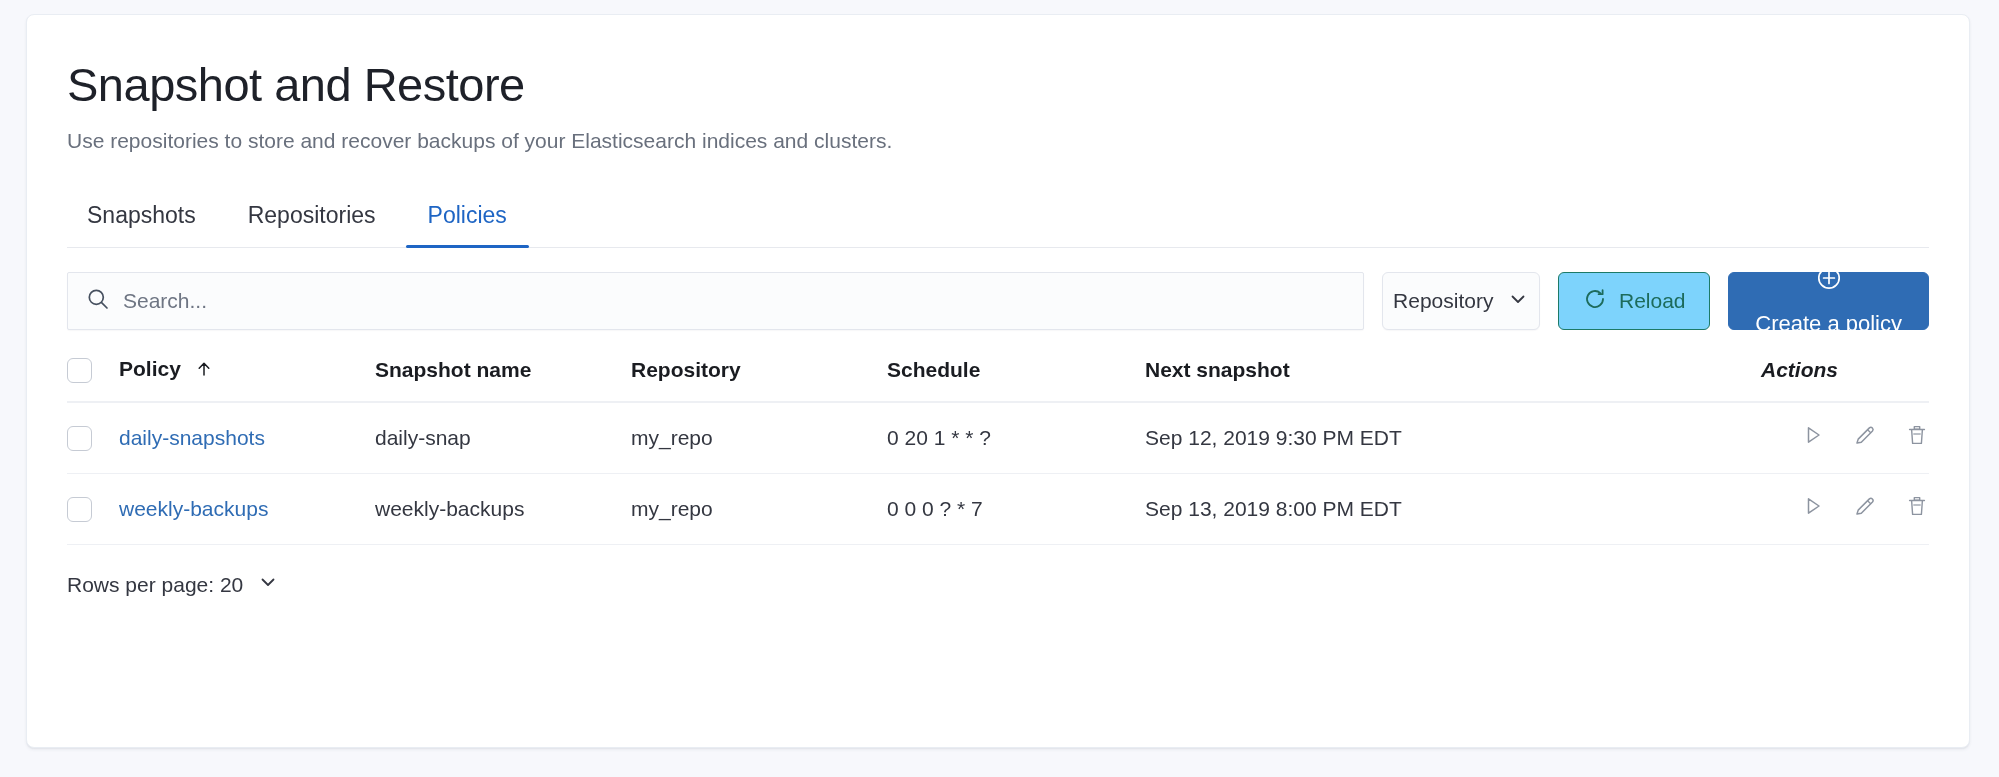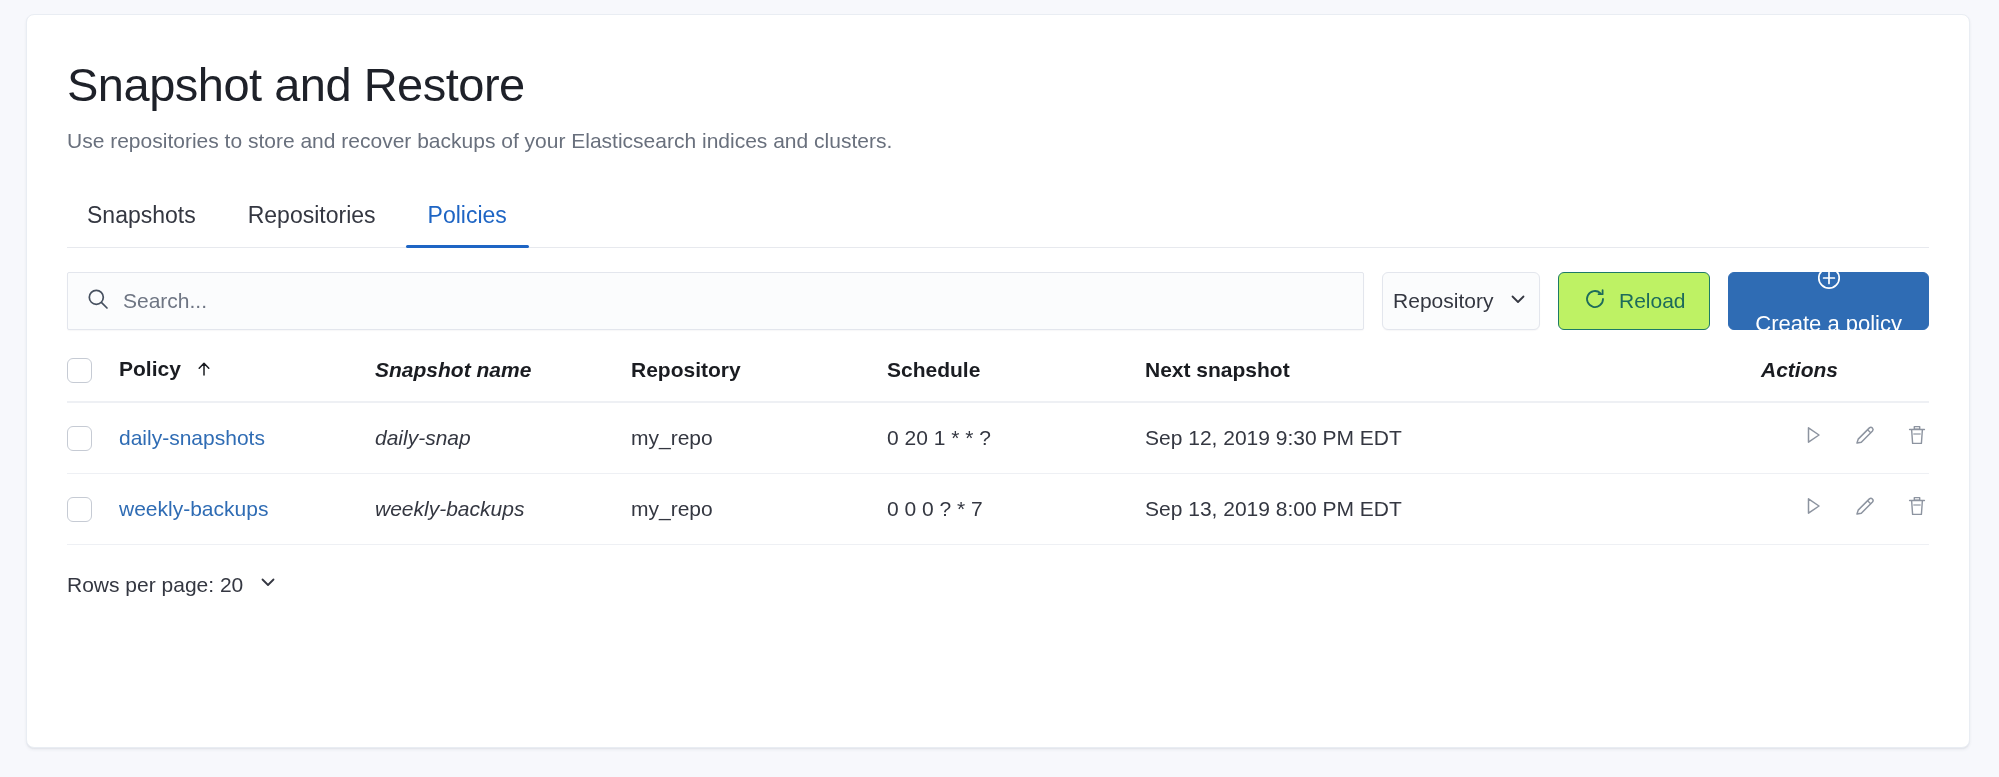--- a/index.html
+++ b/index.html
@@ -148,21 +148,21 @@
     gap: 14px;
     font-size: 21px;
     color: #343741;
     cursor: pointer;
     box-sizing: border-box;
     box-shadow: 0 1px 1px rgba(65,78,101,0.04);
   }
 
   .reload-btn {
     width: 152px;
-    background: #bef264;
+    background: #7dd3fc;
     border: 1px solid #1d7a67;
     border-radius: 6px;
     display: flex;
     align-items: center;
     justify-content: center;
     gap: 12px;
     font-size: 21px;
     color: #1d6b5b;
     cursor: pointer;
     box-sizing: border-box;
@@ -209,21 +209,21 @@
     color: #343741;
     padding: 20px 0 20px 0;
     border-bottom: 1px solid #eef0f4;
     vertical-align: middle;
     white-space: nowrap;
   }
   tr.data-row:last-child td { border-bottom: 1px solid #eef0f4; }
 
   .col-check { width: 52px; }
   .col-policy { width: 256px; }
-  .col-snapname { width: 256px; font-style: italic; }
+  .col-snapname { width: 256px; }
   .col-repo { width: 256px; }
   .col-schedule { width: 258px; }
   .col-next { width: auto; }
   .col-actions { width: 168px; font-style: italic; }
 
   th.col-actions, td.col-actions { text-align: right; }
 
   .checkbox {
     width: 25px;
     height: 25px;

